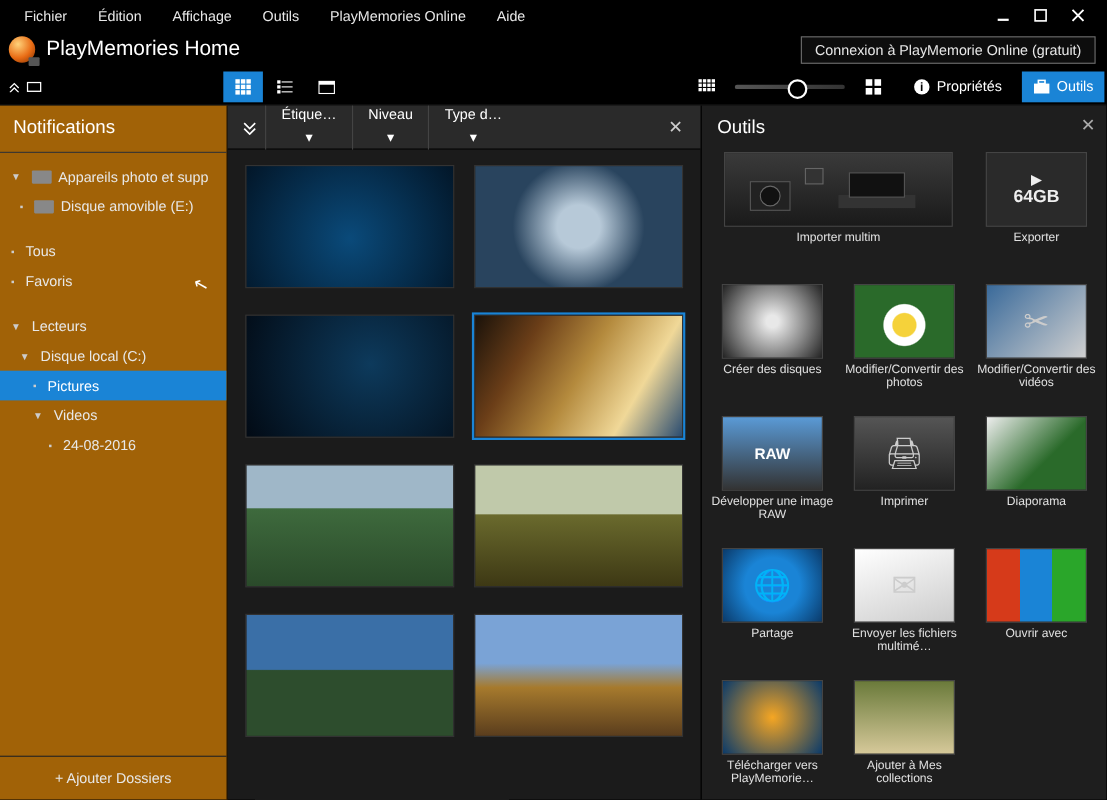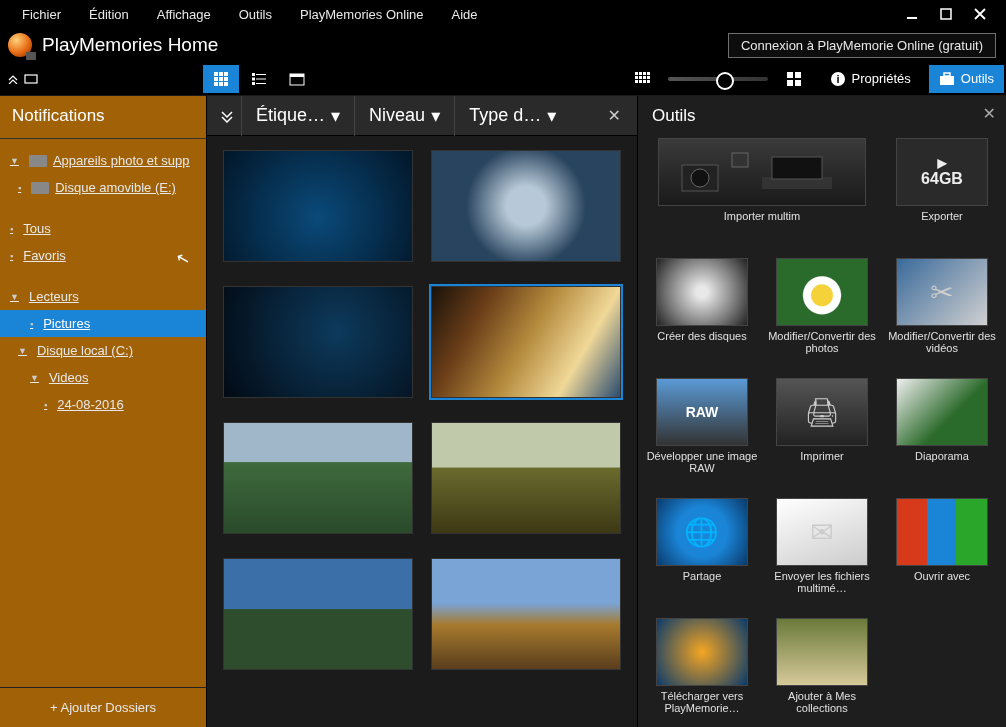--- a/index.html
+++ b/index.html
@@ -98,21 +98,21 @@
   .sidebar h2 {
     font-size:17px;font-weight:400;color:#fff;
     padding:10px 12px 12px;
     border-bottom:1px solid #333;
   }
   .sidebar .tree {flex:1;overflow:auto;padding-top:8px;}
   .tree-row {
     display:flex;align-items:center;gap:6px;
     padding:6px 6px 6px 10px;
     color:#e8e8e8; font-size:13px;
-    white-space:nowrap;overflow:hidden;text-overflow:ellipsis;text-decoration:underline;
+    white-space:nowrap;overflow:hidden;text-overflow:ellipsis;
   }
   .tree-row.bullet::before{content:"▪";font-size:9px;margin-right:4px;color:#ccc;}
   .tree-row.arrow::before{content:"▼";font-size:9px;margin-right:4px;color:#ccc;}
   .tree-row.selected{background:#1a84d6;color:#fff;}
   .indent-1{padding-left:18px;}
   .indent-2{padding-left:30px;}
   .indent-3{padding-left:44px;}
   .sidebar .add-folder{
     padding:12px 0;text-align:center;color:#e8e8e8;
     border-top:1px solid #222;
@@ -127,21 +127,21 @@
   .filterbar{
     height:40px;display:flex;align-items:center;gap:0;
     background:#2a2a2a;border-bottom:1px solid #000;
     padding:0 6px;
   }
   .chev-btn{width:28px;height:28px;display:flex;align-items:center;justify-content:center;color:#fff;}
   .filter-pill{
     display:flex;align-items:center;gap:6px;
     padding:0 14px;height:40px;
     border-left:1px solid #444;
-    color:#fff;font-size:18px;
+    color:#fff;font-size:13px;flex-direction:column;
   }
   .filterbar .close-filter{margin-left:auto;color:#ccc;padding:0 10px;font-size:16px;}
   .gallery{
     flex:1;overflow:auto;padding:14px 16px;
     display:grid;grid-template-columns:repeat(2, 190px);
     grid-auto-rows:112px;gap:24px 18px;
   }
   .thumb{
     background:#222;border:1px solid #333;
   }
@@ -349,25 +349,25 @@
       <div class="tree-row bullet">
           <span>Tous</span>
         </div>
       <div class="tree-row bullet">
           <span>Favoris</span>
         </div>
       <div style="height:14px"></div>
       <div class="tree-row arrow">
           <span>Lecteurs</span>
         </div>
+      <div class="tree-row arrow indent-1">
+          <span>Disque local (C:)</span>
+        </div>
       <div class="tree-row bullet indent-2 selected">
           <span>Pictures</span>
-        </div>
-      <div class="tree-row arrow indent-1">
-          <span>Disque local (C:)</span>
         </div>
       <div class="tree-row arrow indent-2">
           <span>Videos</span>
         </div>
       <div class="tree-row bullet indent-3">
           <span>24-08-2016</span>
         </div>
     </div>
     <div class="add-folder">+ Ajouter Dossiers</div>
   </div>

